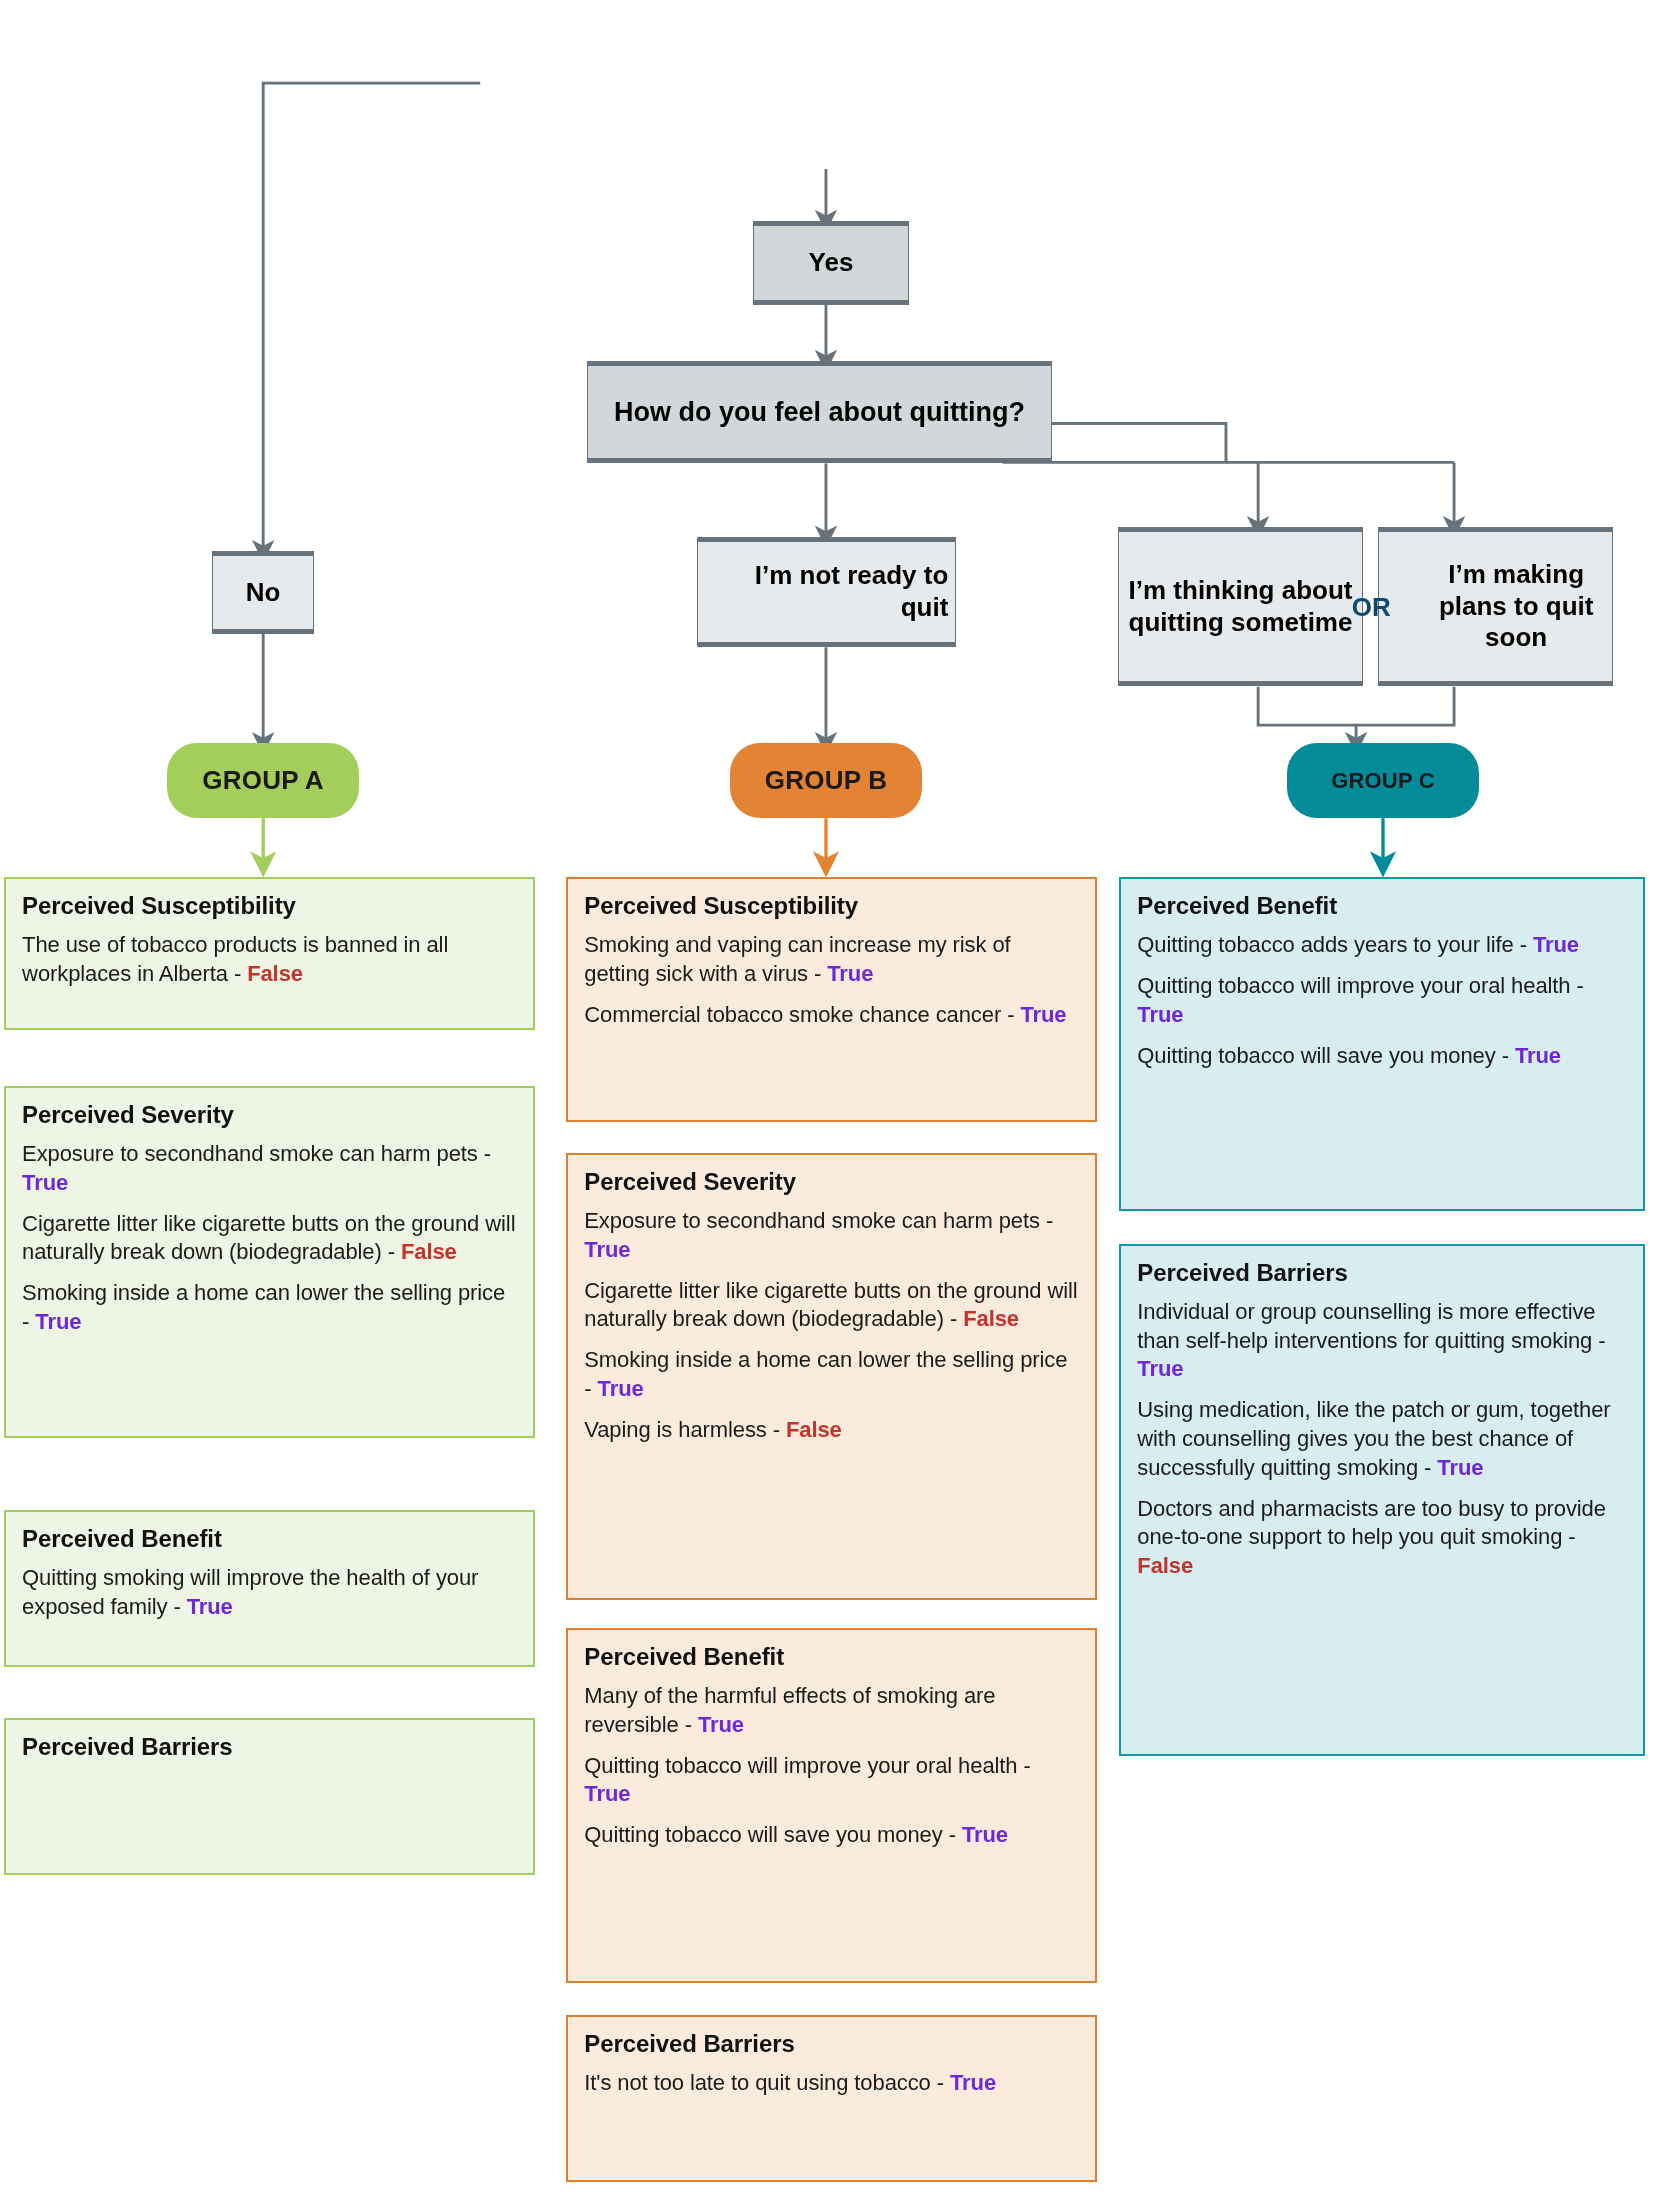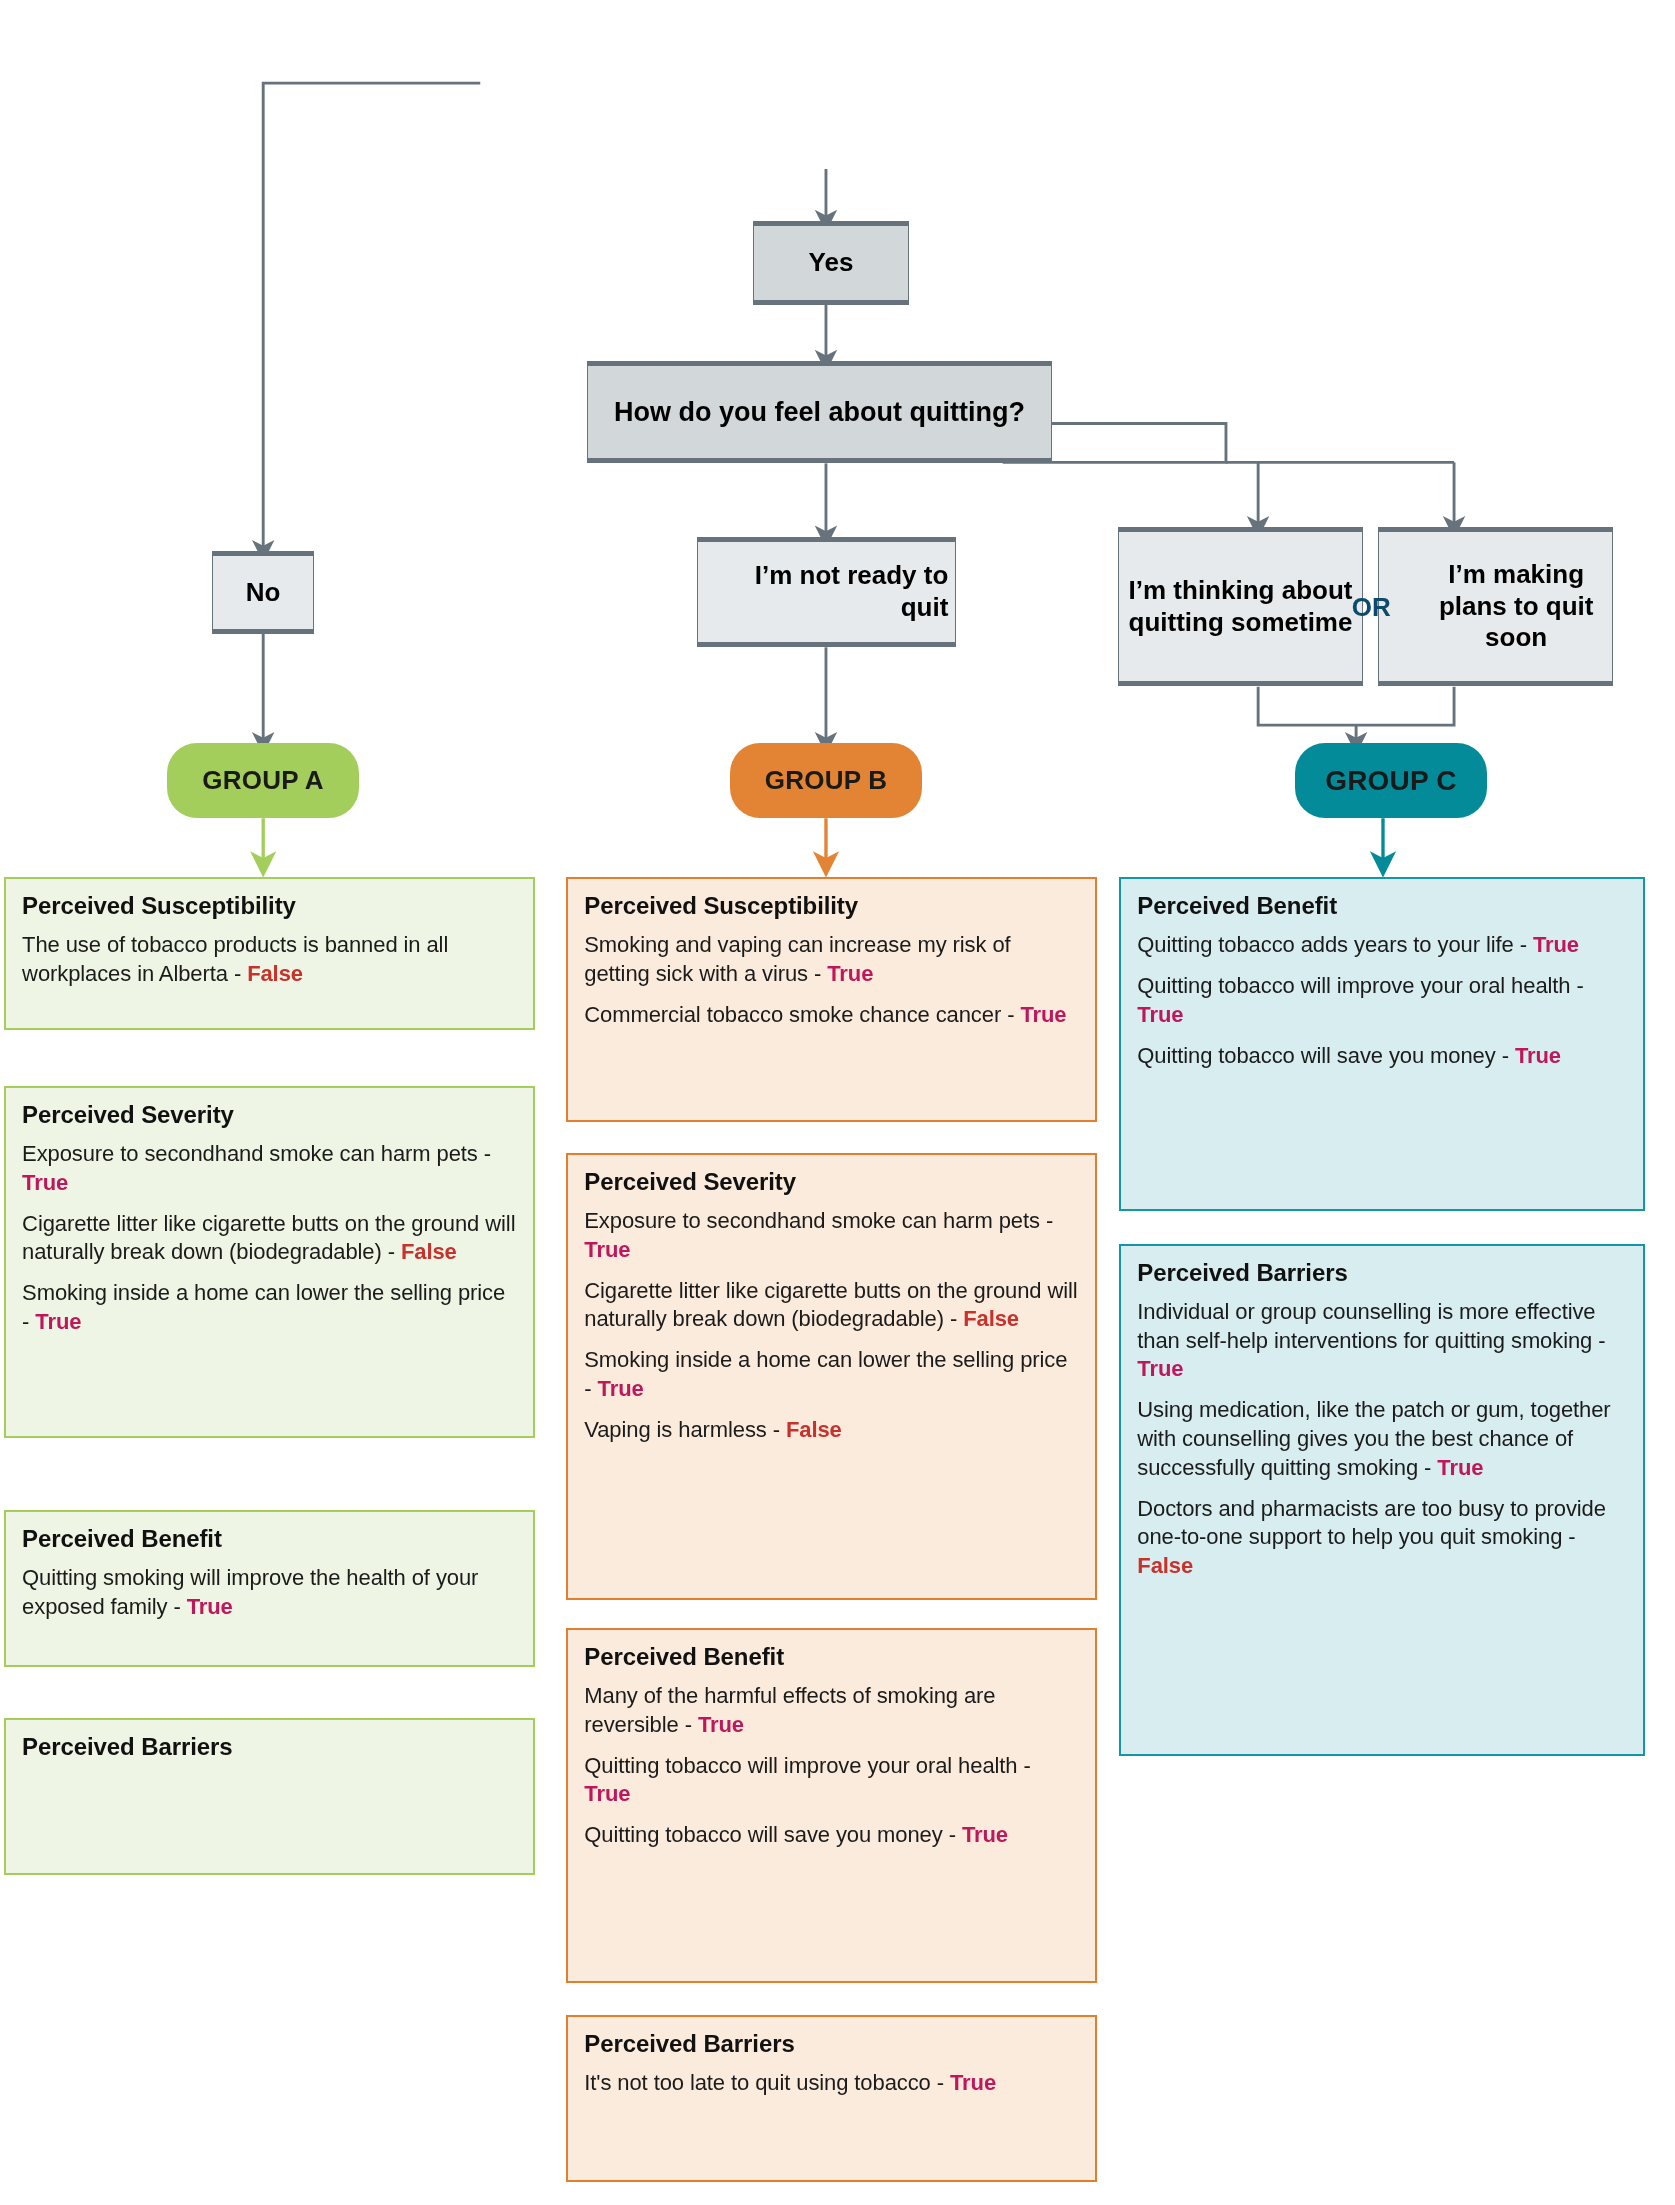--- a/index.html
+++ b/index.html
@@ -57,21 +57,21 @@
     line-height:1.05;
     letter-spacing:-0.1px;
   }
   .card p{
     margin:0 0 12.5px 0;
     font-size:22px;color:#1b1b1b;
     line-height:1.30;
     letter-spacing:-0.1px;
   }
   .card p:last-child{margin-bottom:0;}
-  .tv{color:#be185d;font-weight:bold;}
+  .tv{color:#6d28d9;font-weight:bold;}
   .fv{color:#C8322C;font-weight:bold;}
 
   .orlabel{
     position:absolute;
     font-weight:bold;color:#0c4a6e;
     display:flex;align-items:center;justify-content:center;text-align:right;
   }
 </style>
 </head>
 <body>
@@ -133,21 +133,21 @@
   <div class="fbox light" style="left:697px;top:537px;width:259px;height:110px;font-size:26px;text-align:right;">I’m not ready to quit</div>
 
   <div class="fbox light" style="left:1118px;top:527px;width:245px;height:159px;font-size:26px;">I’m thinking about quitting sometime</div>
 
   <div class="fbox light" style="left:1378px;top:527px;width:235px;height:159px;font-size:26px;padding-left:48px;">I’m making plans to quit soon</div>
 
   <div class="orlabel" style="left:1363px;top:581px;width:16.3px;height:53px;font-size:26px;">OR</div>
 
   <div class="gbar a" style="left:167px;top:743px;width:192px;height:75px;font-size:26px;">GROUP A</div>
   <div class="gbar b" style="left:730px;top:743px;width:192px;height:75px;font-size:26px;">GROUP B</div>
-  <div class="gbar c" style="left:1287px;top:743px;width:192px;height:75px;font-size:28px;margin-left:8px;">GROUP C</div>
+  <div class="gbar c" style="left:1287px;top:743px;width:192px;height:75px;font-size:22px;">GROUP C</div>
 
   <div class="card a" style="left:3.8px;top:877px;width:531px;height:153px;">
     <h3>Perceived Susceptibility</h3>
     <div>
         <p><span>The use of tobacco products is banned in all workplaces in Alberta - </span><span class="fv">False</span></p>
       </div>
   </div>
 
   <div class="card a" style="left:3.8px;top:1086px;width:531px;height:352px;">
     <h3>Perceived Severity</h3>

